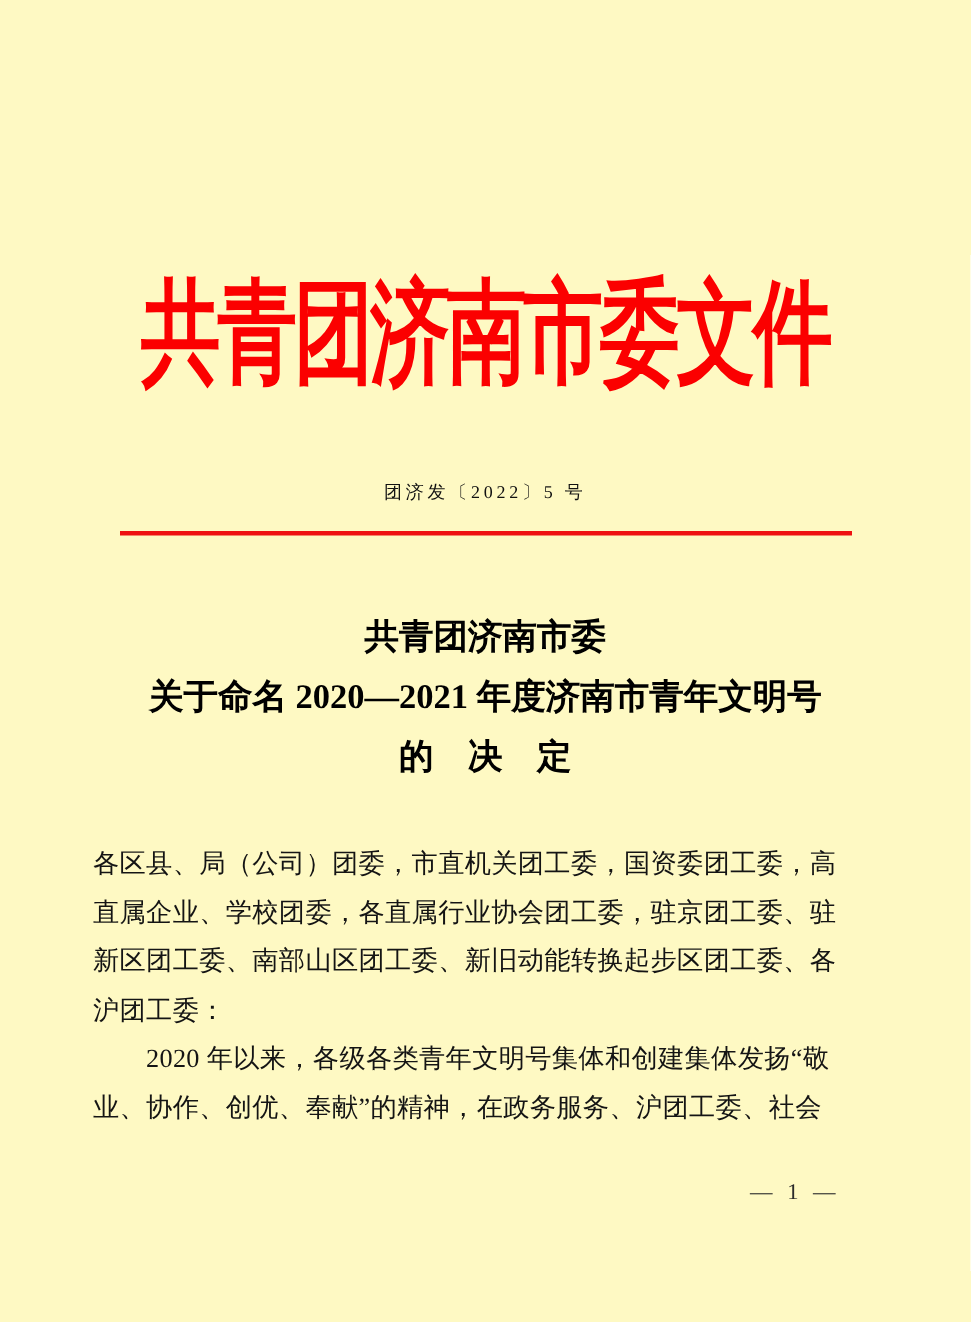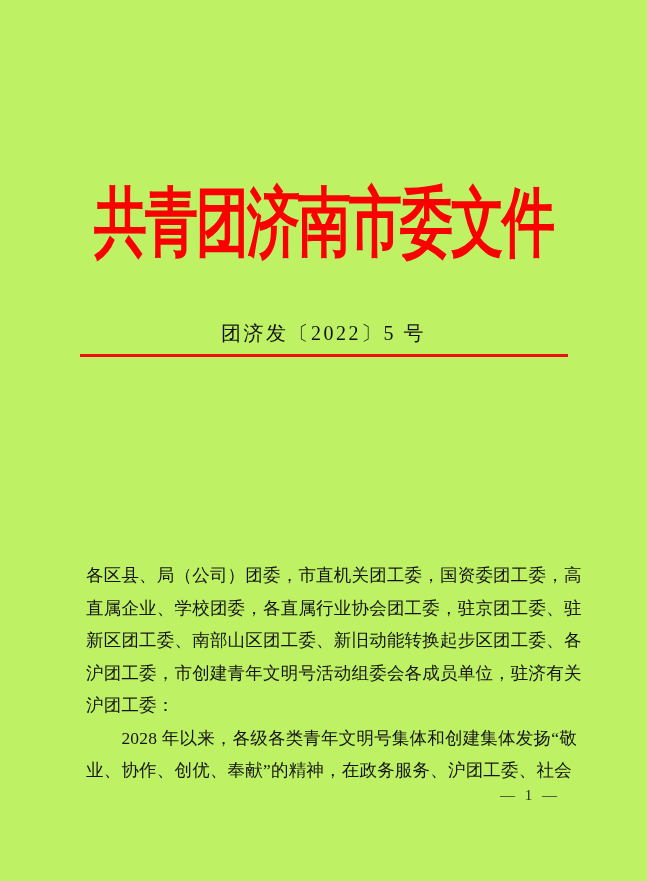--- a/index.html
+++ b/index.html
@@ -4,21 +4,21 @@
 <style>
   html, body {
     margin: 0;
     padding: 0;
     background: #ffffff;
   }
   .page {
     position: relative;
     width: 647px;
     height: 881px;
-    background: #bef264;
+    background: #fef9c3;
     overflow: hidden;
     font-family: "Liberation Serif", "DejaVu Serif", serif;
     color: #1a1a1a;
   }
   .masthead {
     position: absolute;
     top: 186px;
     left: 0;
     width: 100%;
     text-align: center;
@@ -30,21 +30,21 @@
     white-space: nowrap;
     transform: scaleY(1.42);
     transform-origin: top center;
   }
   .doc-number {
     position: absolute;
     top: 320px;
     left: 0;
     width: 100%;
     text-align: center;
-    font-size: 20px;
+    font-size: 12px;
     letter-spacing: 2.5px;
     color: #111111;
     white-space: nowrap;
   }
   .red-line {
     position: absolute;
     top: 354px;
     left: 80px;
     width: 488px;
     height: 3px;
@@ -60,21 +60,21 @@
     font-size: 23px;
     line-height: 40px;
     color: #000000;
   }
   .title .title-line {
     white-space: nowrap;
   }
   .body-text {
     position: absolute;
     top: 559px;
-    left: 86px;
+    left: 62px;
     width: 492px;
     font-size: 17.5px;
     line-height: 32.5px;
     color: #141414;
   }
   .body-text .body-line {
     white-space: nowrap;
     letter-spacing: 0.2px;
   }
   .page-number {
@@ -93,27 +93,31 @@
 <body>
 
 <div class="page">
 
   <div class="masthead">共青团济南市委文件</div>
 
   <div class="doc-number">团济发〔2022〕5 号</div>
 
   <div class="red-line"></div>
 
+  <div class="title">
+      <div class="title-line">共青团济南市委</div>
+      <div class="title-line">关于命名 2020—2021 年度济南市青年文明号</div>
+      <div class="title-line">的　决　定</div>
+    </div>
 
   <div class="body-text">
       <div class="body-line">各区县、局（公司）团委，市直机关团工委，国资委团工委，高</div>
       <div class="body-line">直属企业、学校团委，各直属行业协会团工委，驻京团工委、驻</div>
       <div class="body-line">新区团工委、南部山区团工委、新旧动能转换起步区团工委、各</div>
-      <div class="body-line">沪团工委，市创建青年文明号活动组委会各成员单位，驻济有关</div>
       <div class="body-line">沪团工委：</div>
-      <div class="body-line">　　2028 年以来，各级各类青年文明号集体和创建集体发扬“敬</div>
+      <div class="body-line">　　2020 年以来，各级各类青年文明号集体和创建集体发扬“敬</div>
       <div class="body-line">业、协作、创优、奉献”的精神，在政务服务、沪团工委、社会</div>
       <div class="body-line">&nbsp;</div>
     </div>
 
   <div class="page-number">— 1 —</div>
 
 </div>
 
 </body></html>

